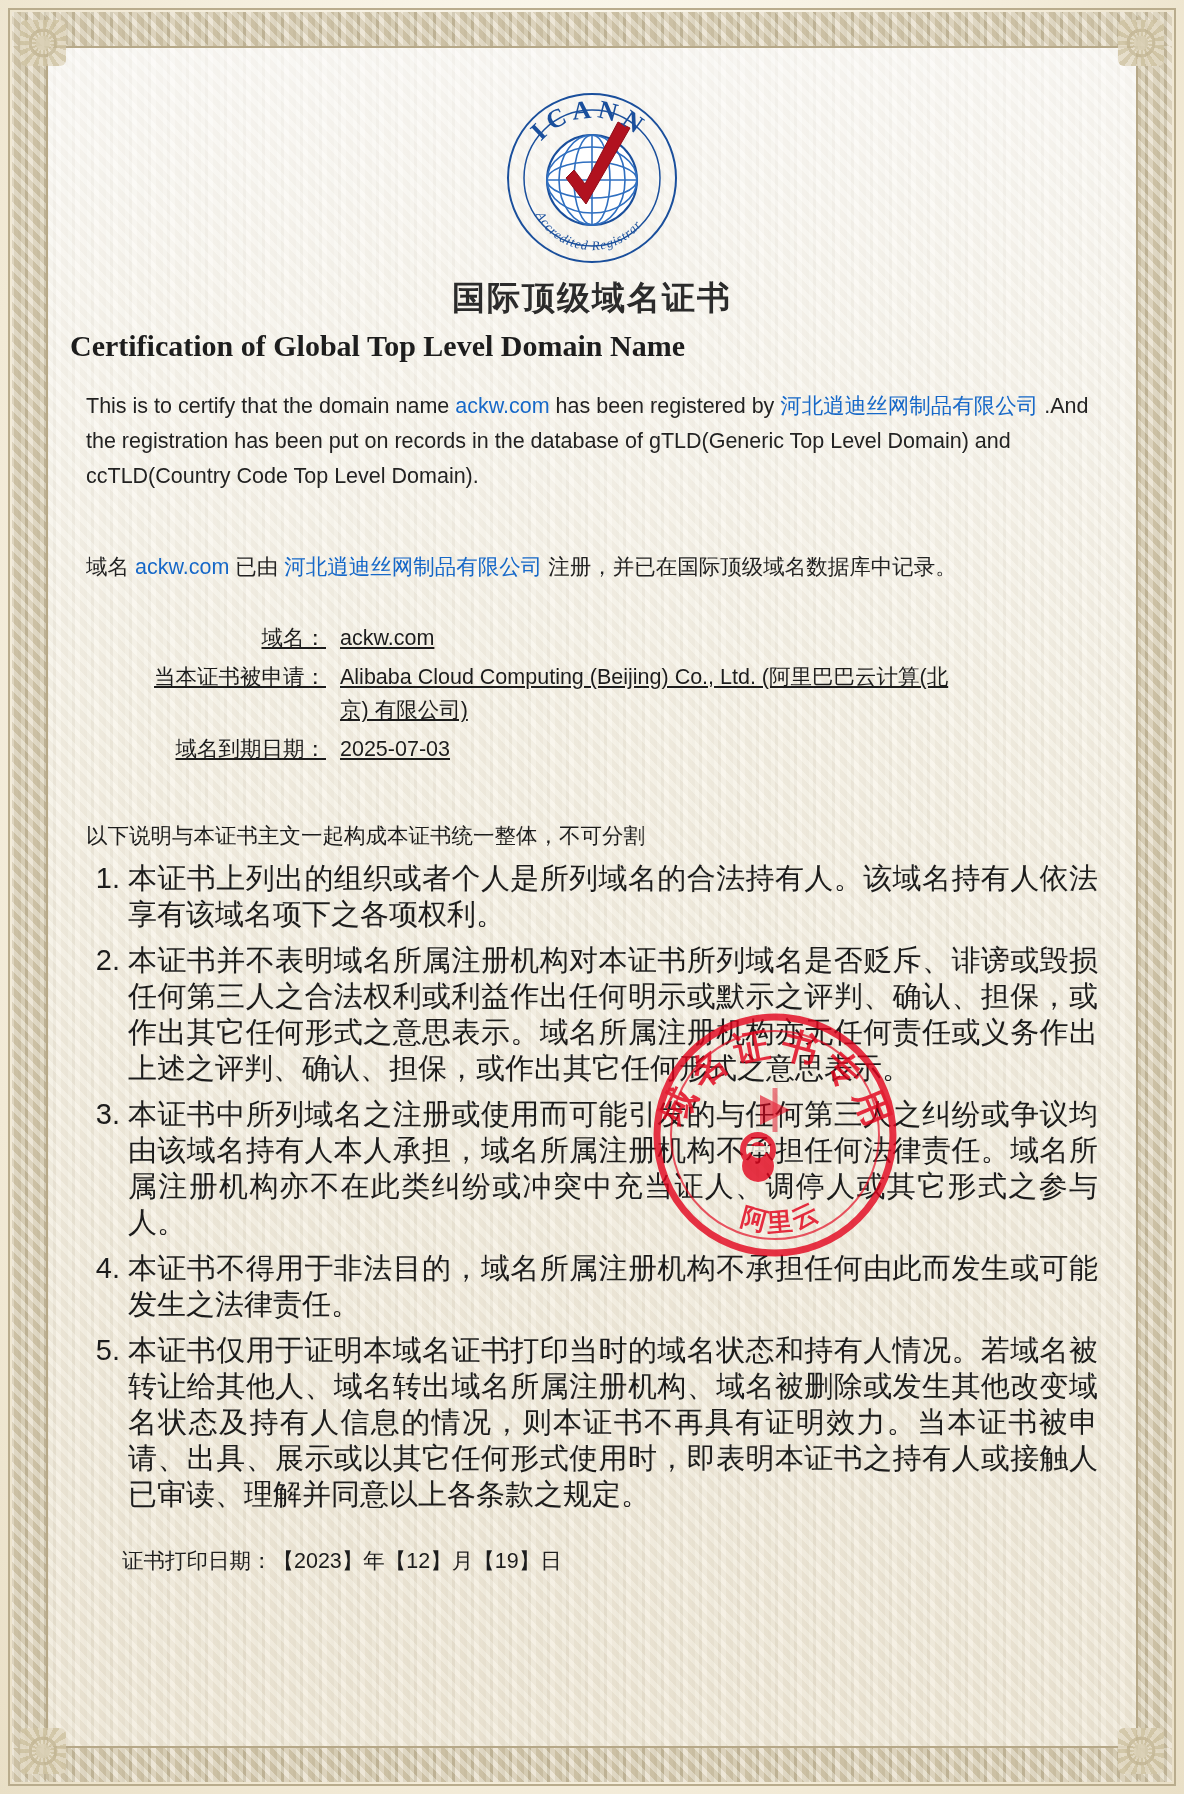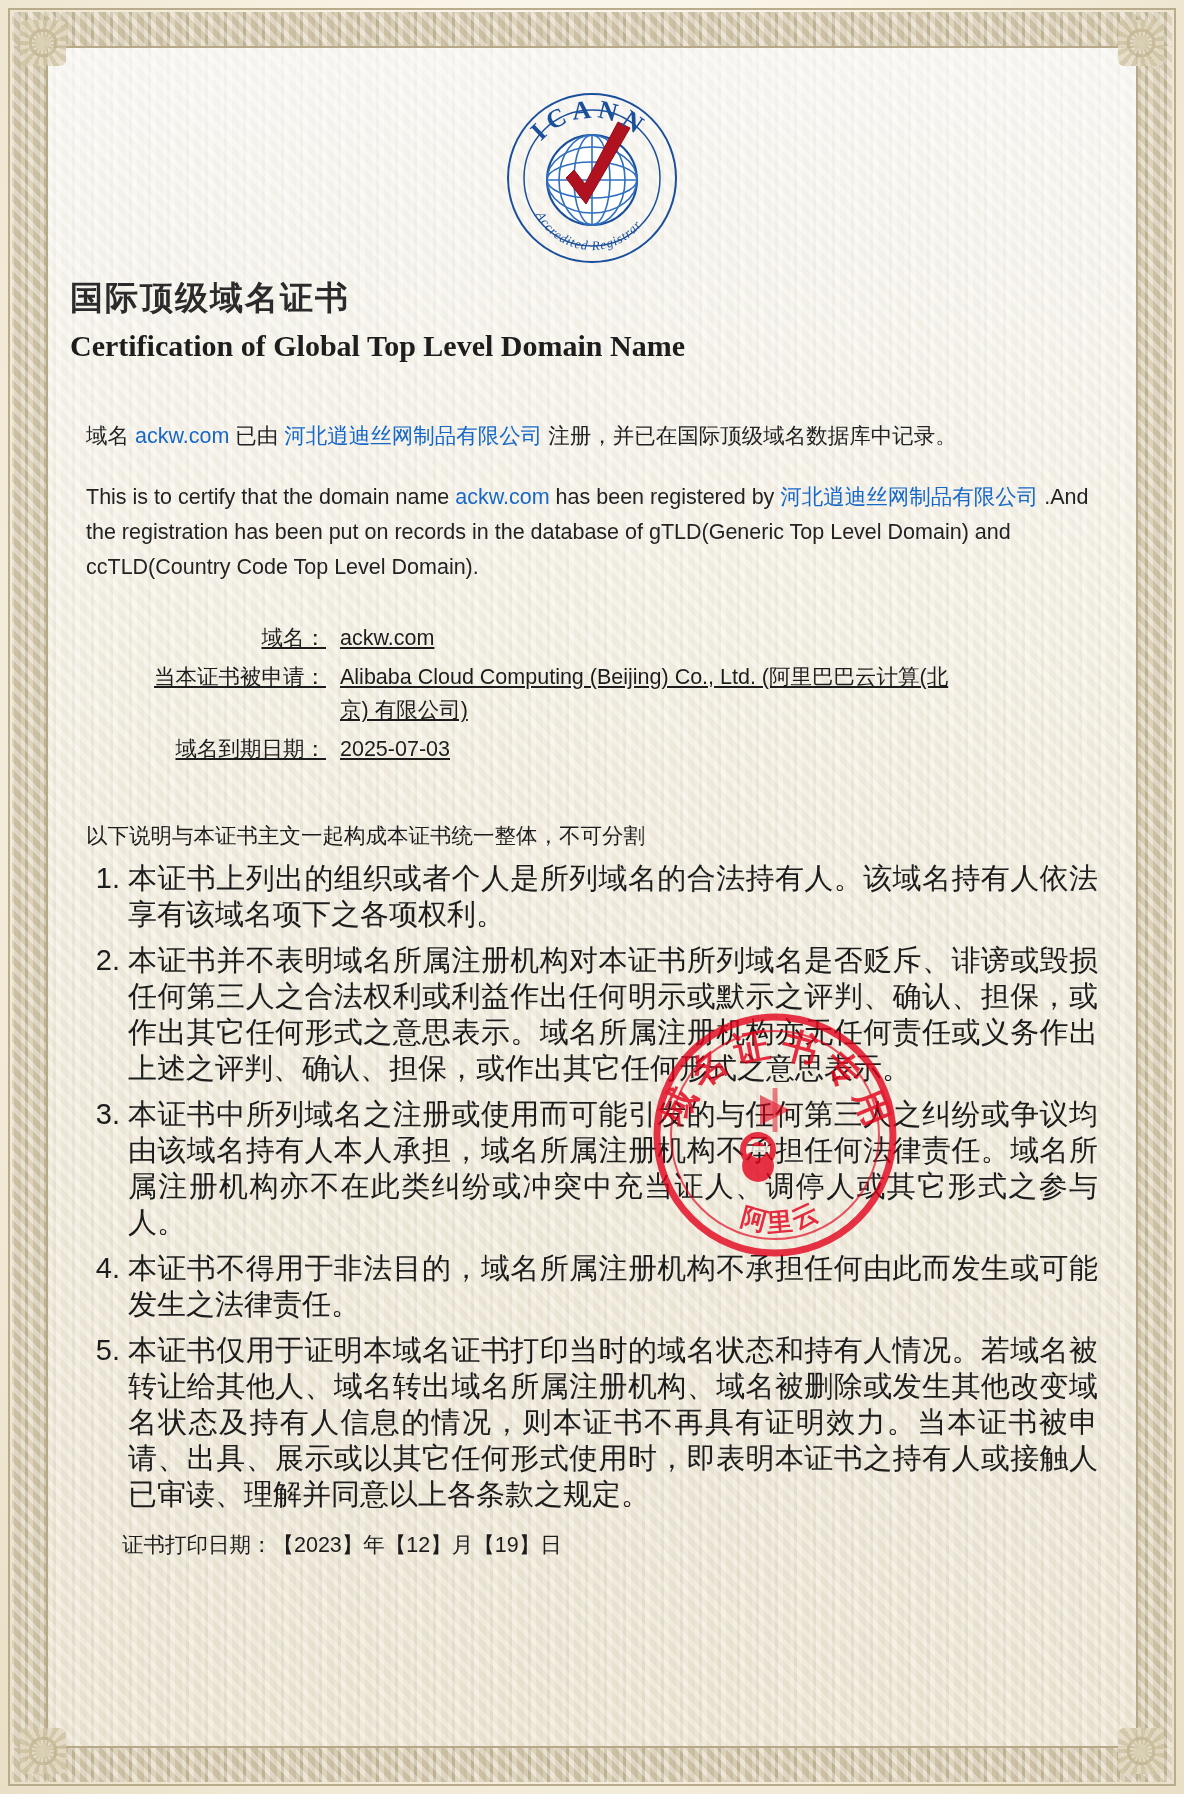--- a/index.html
+++ b/index.html
@@ -101,21 +101,21 @@
     display: flex;
     justify-content: center;
   }
   .icann-logo {
     width: 172px;
     height: 172px;
     position: relative;
   }
   .title-cn {
     margin-top: 12px;
-    text-align: left;
+    text-align: center;
     font-size: 33px;
     font-weight: bold;
     letter-spacing: 2px;
     color: #2b2b2b;
     font-family: "Liberation Serif", serif;
   }
   .title-en {
     margin-top: 8px;
     text-align: left;
     font-size: 30px;
@@ -164,21 +164,21 @@
     padding-left: 42px;
     font-size: 29px;
     color: #1c1c1c;
   }
   ol.terms li {
     margin-top: 10px;
     line-height: 36px;
     text-align: justify;
   }
   .printdate {
-    margin: 18px 0 0 52px;
+    margin: 34px 0 0 52px;
     font-size: 21.5px;
     color: #1c1c1c;
   }
 
   
   .seal {
     position: absolute;
     left: 640px;
     top: 1000px;
     width: 270px;
@@ -233,26 +233,26 @@
           <text font-family="Liberation Serif, serif" font-size="13" font-style="italic" fill="#1a4f9c" letter-spacing="1">
             <textPath href="#arcBottom" startOffset="14%">Accredited Registrar</textPath>
           </text>
         </svg>
       </div>
     </div>
 
     <div class="title-cn">国际顶级域名证书</div>
     <div class="title-en">Certification of Global Top Level Domain Name</div>
 
+    <p class="para p2">
+      <span>This is to certify that the domain name </span><span class="blue">ackw.com</span><span> has been registered by </span><span class="blue">河北逍迪丝网制品有限公司</span><span> .And the registration has been put on records in the database of gTLD(Generic Top Level Domain) and ccTLD(Country Code Top Level Domain).</span>
+    </p>
+
     <p class="para p1">
       <span>域名 </span><span class="blue">ackw.com</span><span> 已由 </span><span class="blue">河北逍迪丝网制品有限公司</span><span> 注册，并已在国际顶级域名数据库中记录。</span>
-    </p>
-
-    <p class="para p2">
-      <span>This is to certify that the domain name </span><span class="blue">ackw.com</span><span> has been registered by </span><span class="blue">河北逍迪丝网制品有限公司</span><span> .And the registration has been put on records in the database of gTLD(Generic Top Level Domain) and ccTLD(Country Code Top Level Domain).</span>
     </p>
 
     <table class="details">
       <tbody>
         <tr>
           <td class="k">域名：</td>
           <td class="v">ackw.com</td>
         </tr>
         <tr>
           <td class="k">当本证书被申请：</td>

